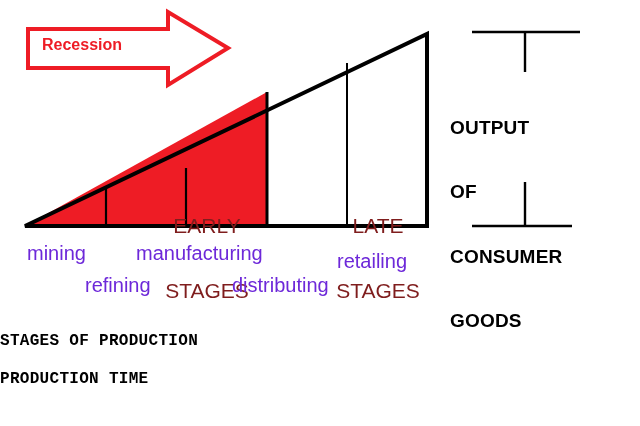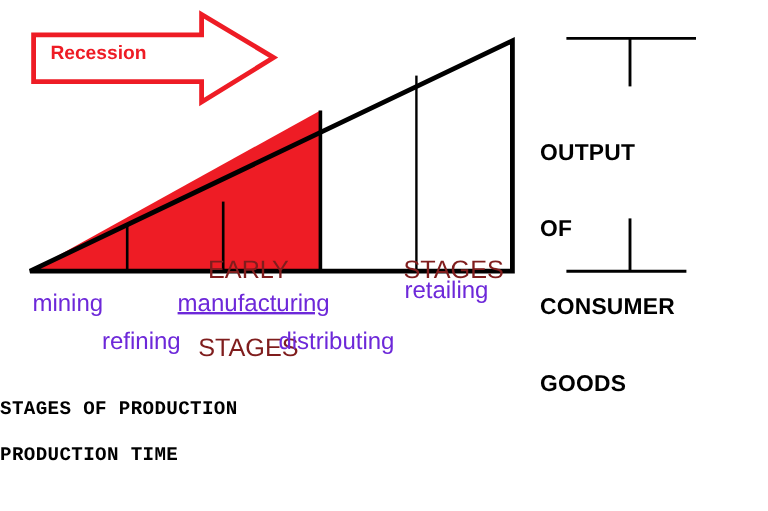--- a/index.html
+++ b/index.html
@@ -68,22 +68,22 @@
     top: 172px;
     width: 96px;
   }
 
   
   .axis-label {
     font-size: 20px;
     color: #6d28d9;
   }
   #label-mining      { left: 27px;  top: 243px; }
-  #label-manufacturing { left: 148px; top: 243px; text-decoration: underline; }
-  #label-retailing   { left: 337px; top: 232px; }
+  #label-manufacturing { left: 136px; top: 243px; }
+  #label-retailing   { left: 337px; top: 251px; }
   #label-refining    { left: 85px;  top: 275px; }
   #label-distributing{ left: 232px; top: 275px; }
 
   
   #output-caption {
     left: 450px;
     top: 74px;
     width: 152px;
     font-size: 19px;
     font-weight: bold;
@@ -140,20 +140,21 @@
   </svg>
 
   <div class="txt" id="recession-label">Recession</div>
 
   <div class="txt stage-band-label" id="early-stages-label">
     <div>EARLY</div>
     <div>STAGES</div>
   </div>
 
   <div class="txt stage-band-label" id="late-stages-label">
+    <div>LATE</div>
     <div>STAGES</div>
   </div>
 
   <div class="txt axis-label" id="label-mining">mining</div>
   <div class="txt axis-label" id="label-manufacturing">manufacturing</div>
   <div class="txt axis-label" id="label-retailing">retailing</div>
   <div class="txt axis-label" id="label-refining">refining</div>
   <div class="txt axis-label" id="label-distributing">distributing</div>
 
   <div class="txt" id="output-caption">

